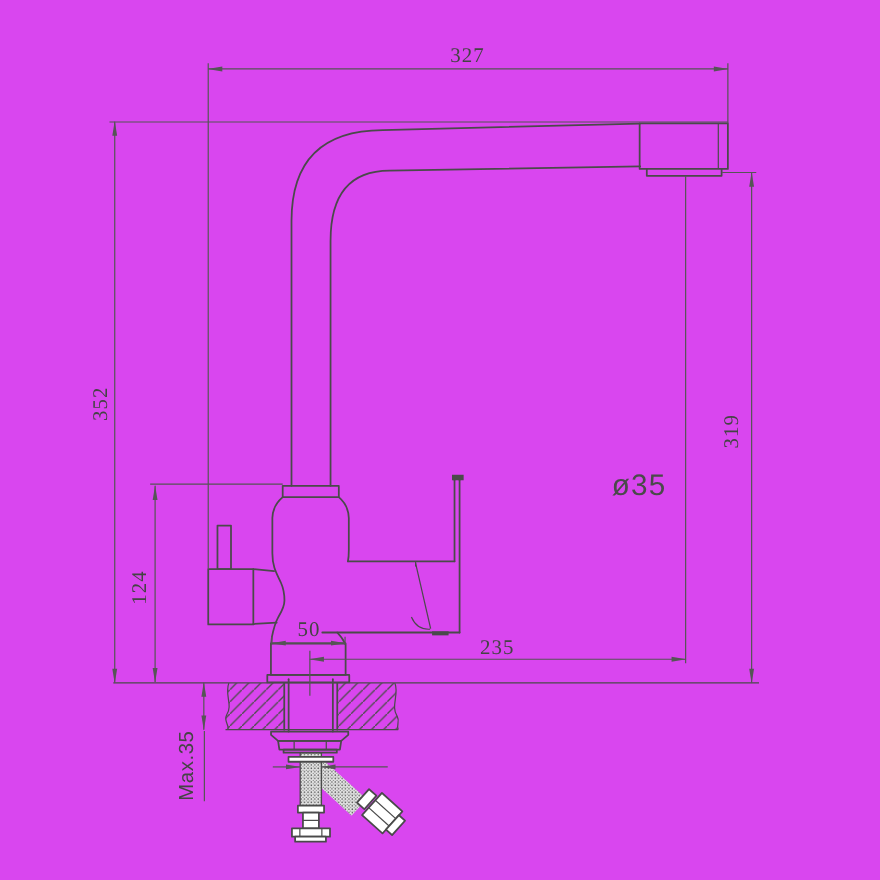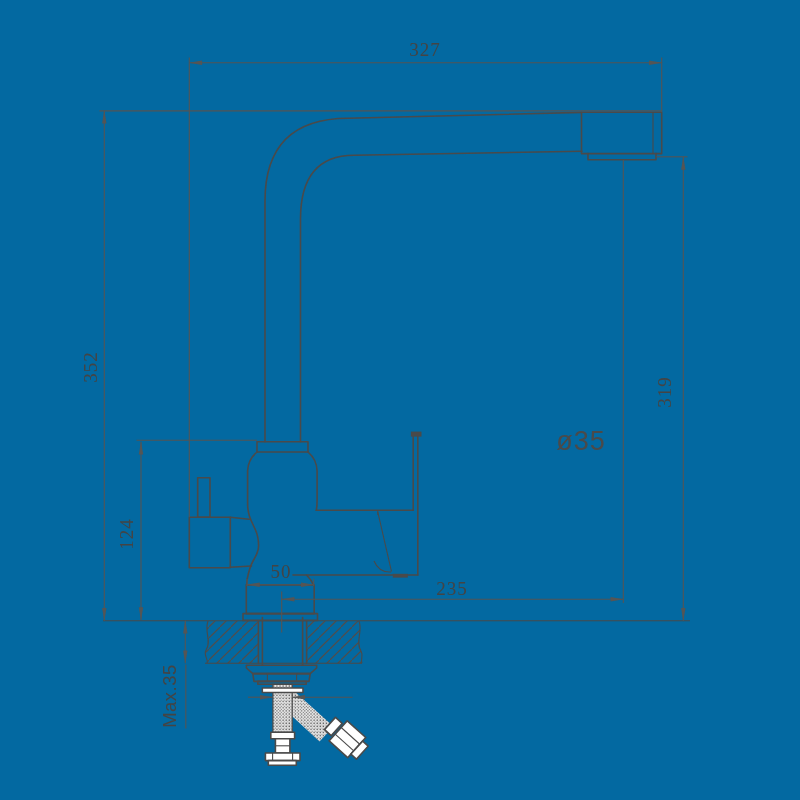--- a/index.html
+++ b/index.html
@@ -1,16 +1,16 @@
 <!DOCTYPE html>
 <html><head>
 <meta charset="utf-8">
 <style>
   html,body{margin:0;padding:0;background:#ffffff;}
-  .stage{width:800px;height:800px;position:relative;background:#0369a1;overflow:hidden;}
+  .stage{width:800px;height:800px;position:relative;background:#d946ef;overflow:hidden;}
   svg{display:block;}
   .obj{stroke:#4a4a4a;stroke-width:1.6;fill:none;stroke-linejoin:round;stroke-linecap:round;}
   .obj-fill{stroke:#4a4a4a;stroke-width:1.6;fill:#ffffff;stroke-linejoin:round;}
   .obj-thin{stroke:#4a4a4a;stroke-width:1.1;fill:none;}
   .dim{stroke:#555555;stroke-width:1.1;fill:none;}
   .solid{fill:#4a4a4a;stroke:none;}
   .dim-num{font-family:"Liberation Serif", serif;font-size:19px;fill:#444444;letter-spacing:1px;}
   .dim-sans{font-family:"Liberation Sans", sans-serif;font-size:18.5px;fill:#444444;letter-spacing:0.5px;}
   .dia-txt{font-family:"Liberation Sans", sans-serif;font-size:27px;fill:#4a4a4a;letter-spacing:1px;}
 </style>

